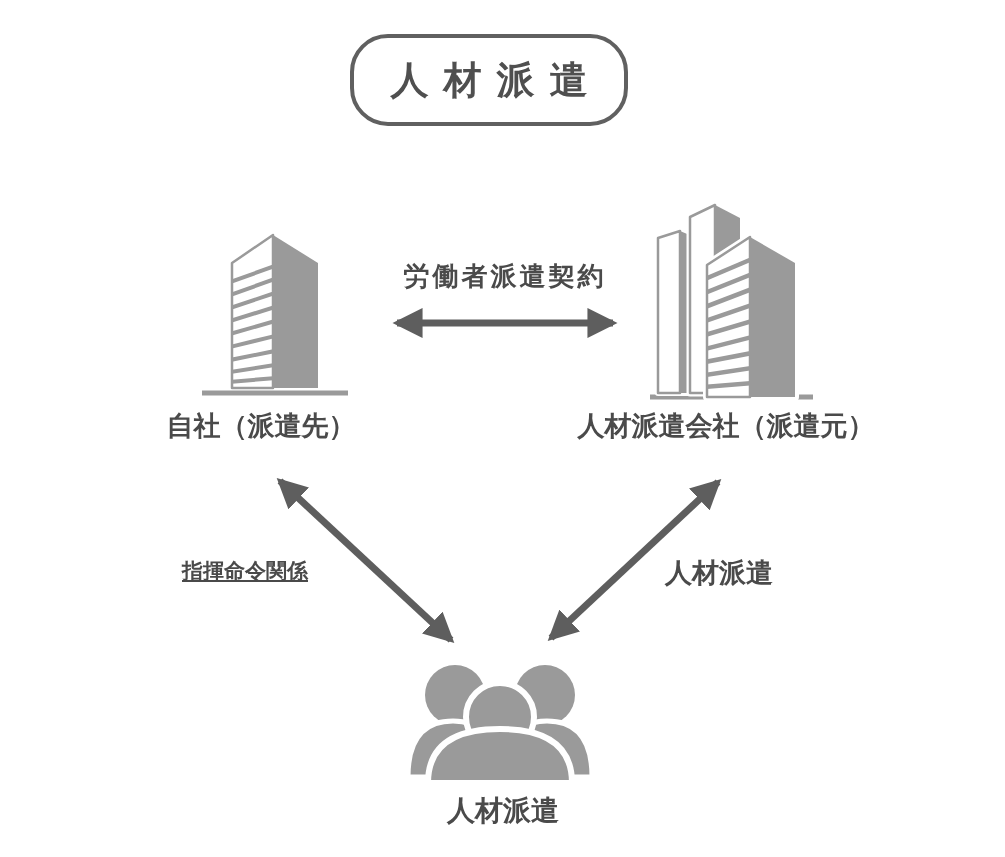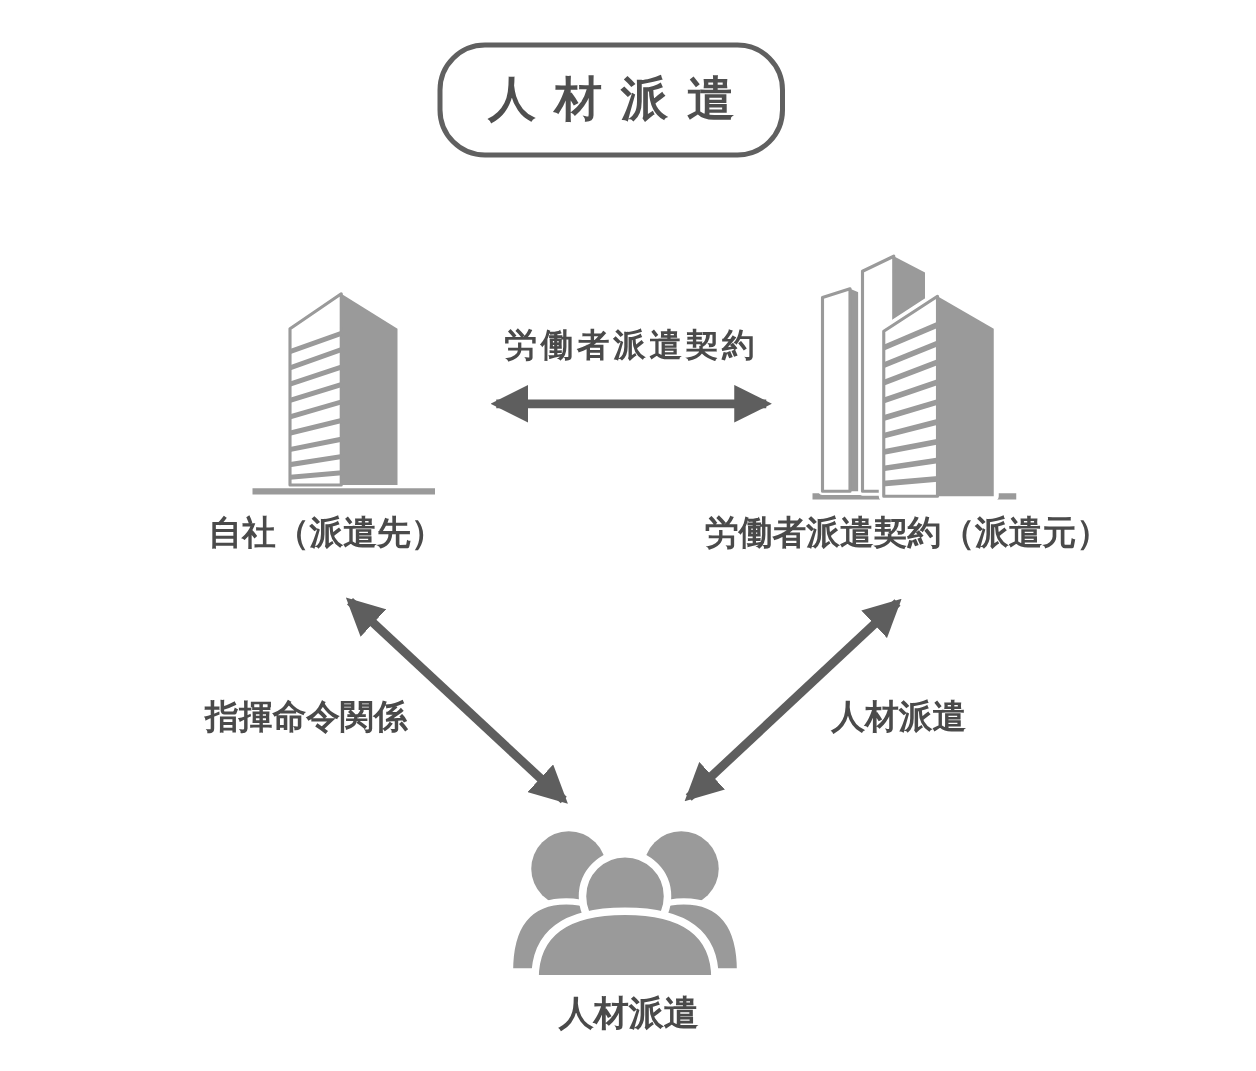--- a/index.html
+++ b/index.html
@@ -44,21 +44,21 @@
     position: absolute;
     transform: translateX(-50%);
     color: #4a4a4a;
     font-weight: 600;
     white-space: nowrap;
     line-height: 1;
   }
   .lbl-contract   { left: 505px; top: 263px; font-size: 26px; letter-spacing: 3px; }
   .lbl-client     { left: 261px; top: 413px; font-size: 27px; }
   .lbl-agency     { left: 726px; top: 413px; font-size: 27px; }
-  .lbl-command    { left: 245px; top: 560px; font-size: 27px; }
+  .lbl-command    { left: 245px; top: 560px; font-size: 21px; text-decoration: underline; }
   .lbl-employment { left: 719px; top: 560px; font-size: 27px; }
   .lbl-worker     { left: 503px; top: 797px; font-size: 28px; }
   
   .bld-left   { position: absolute; left: 198px; top: 230px; }
   .bld-right  { position: absolute; left: 645px; top: 195px; }
   .people-svg { position: absolute; left: 403px; top: 663px; }
   .arrow-layer {
     position: absolute;
     left: 0; top: 0;
     width: 1005px;
@@ -144,18 +144,18 @@
     <circle cx="52" cy="32" r="30" fill="#9a9a9a"></circle>
     <circle cx="142" cy="32" r="30" fill="#9a9a9a"></circle>
     <path d="M5 114 Q5 58 50 58 Q95 58 95 114 Z" fill="#9a9a9a" stroke="#ffffff" stroke-width="5"></path>
     <path d="M99 114 Q99 58 144 58 Q189 58 189 114 Z" fill="#9a9a9a" stroke="#ffffff" stroke-width="5"></path>
     <circle cx="97" cy="54" r="34" fill="#9a9a9a" stroke="#ffffff" stroke-width="6"></circle>
     <path d="M25 120 Q25 66 97 66 Q169 66 169 120 Z" fill="#9a9a9a" stroke="#ffffff" stroke-width="6"></path>
   </svg>
 
   <div class="lbl lbl-contract">労働者派遣契約</div>
   <div class="lbl lbl-client">自社（派遣先）</div>
-  <div class="lbl lbl-agency">労働者派遣契約（派遣元）</div>
+  <div class="lbl lbl-agency">人材派遣会社（派遣元）</div>
   <div class="lbl lbl-command">指揮命令関係</div>
   <div class="lbl lbl-employment">人材派遣</div>
   <div class="lbl lbl-worker">人材派遣</div>
 
 </div>
 
 </body></html>

